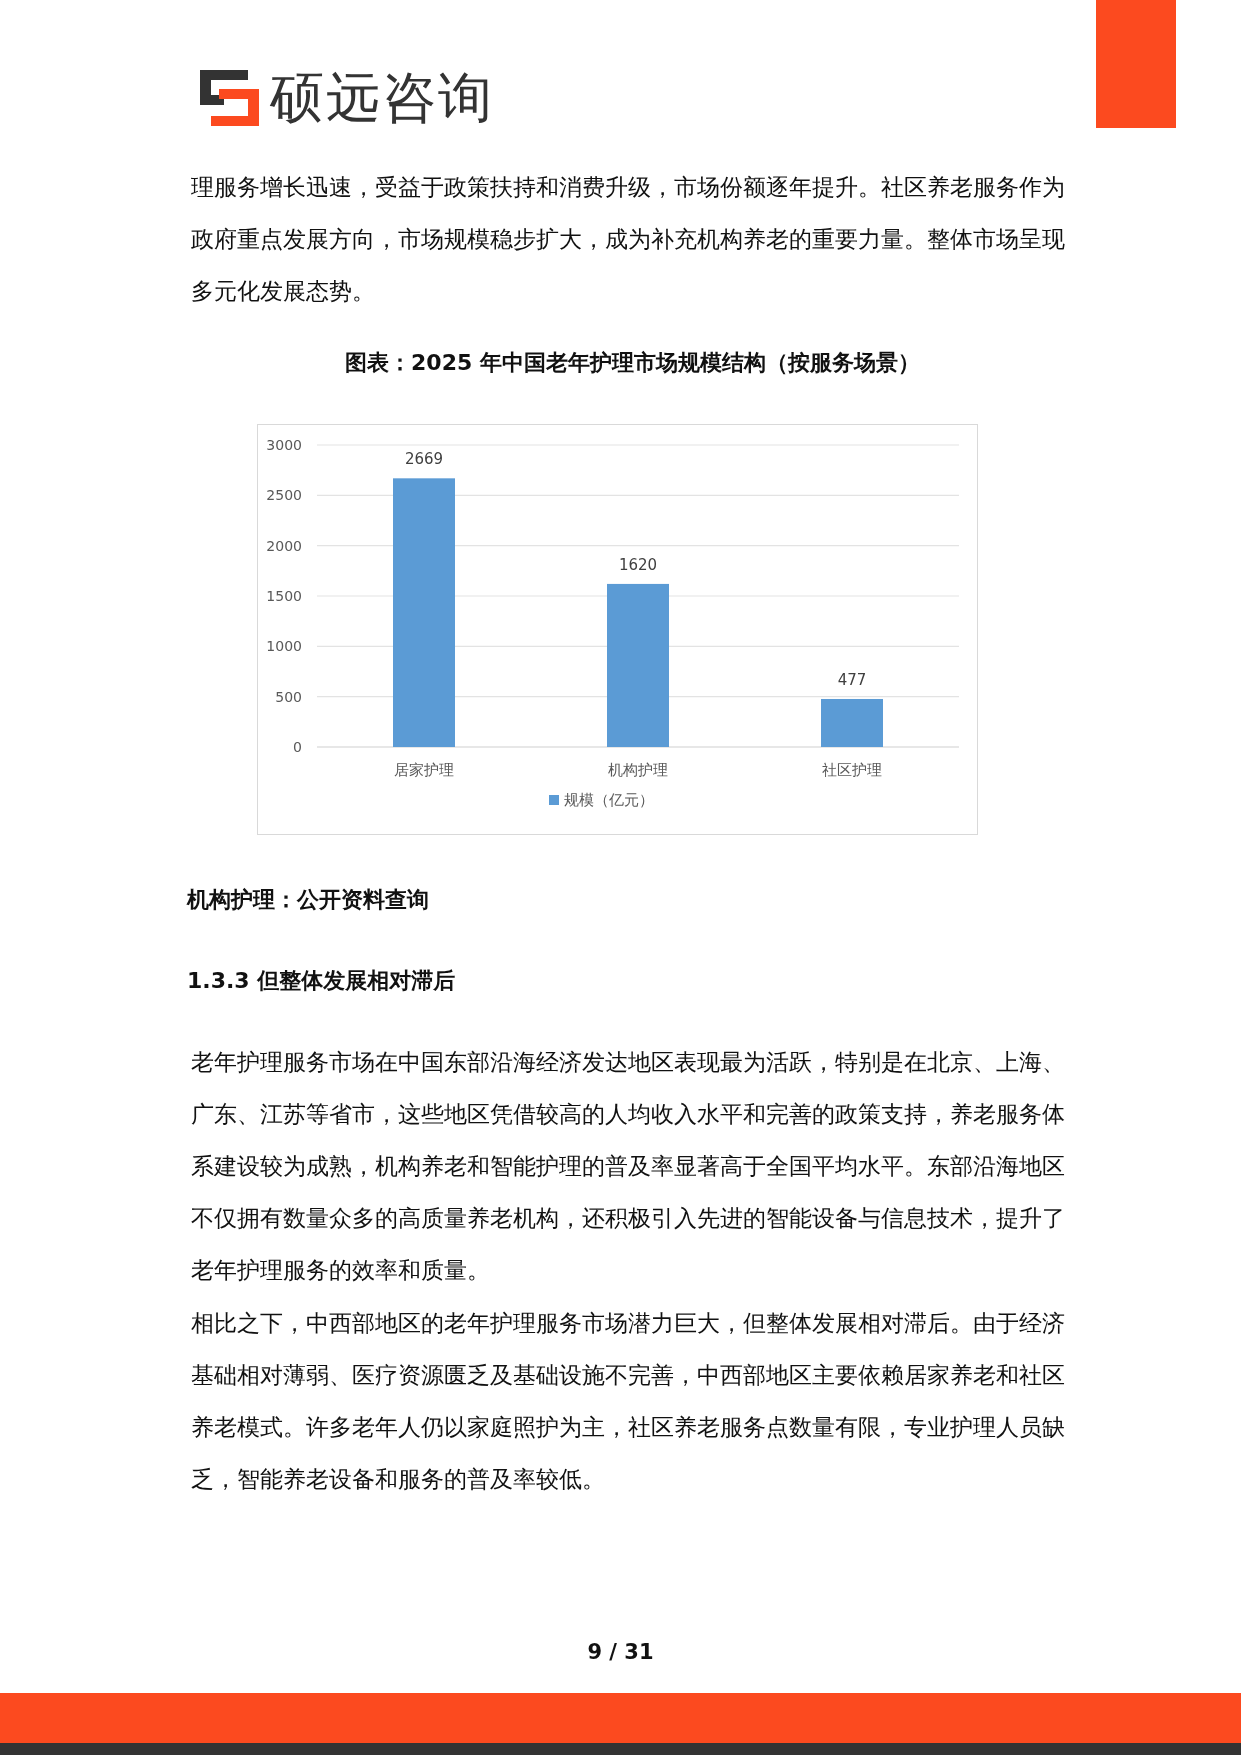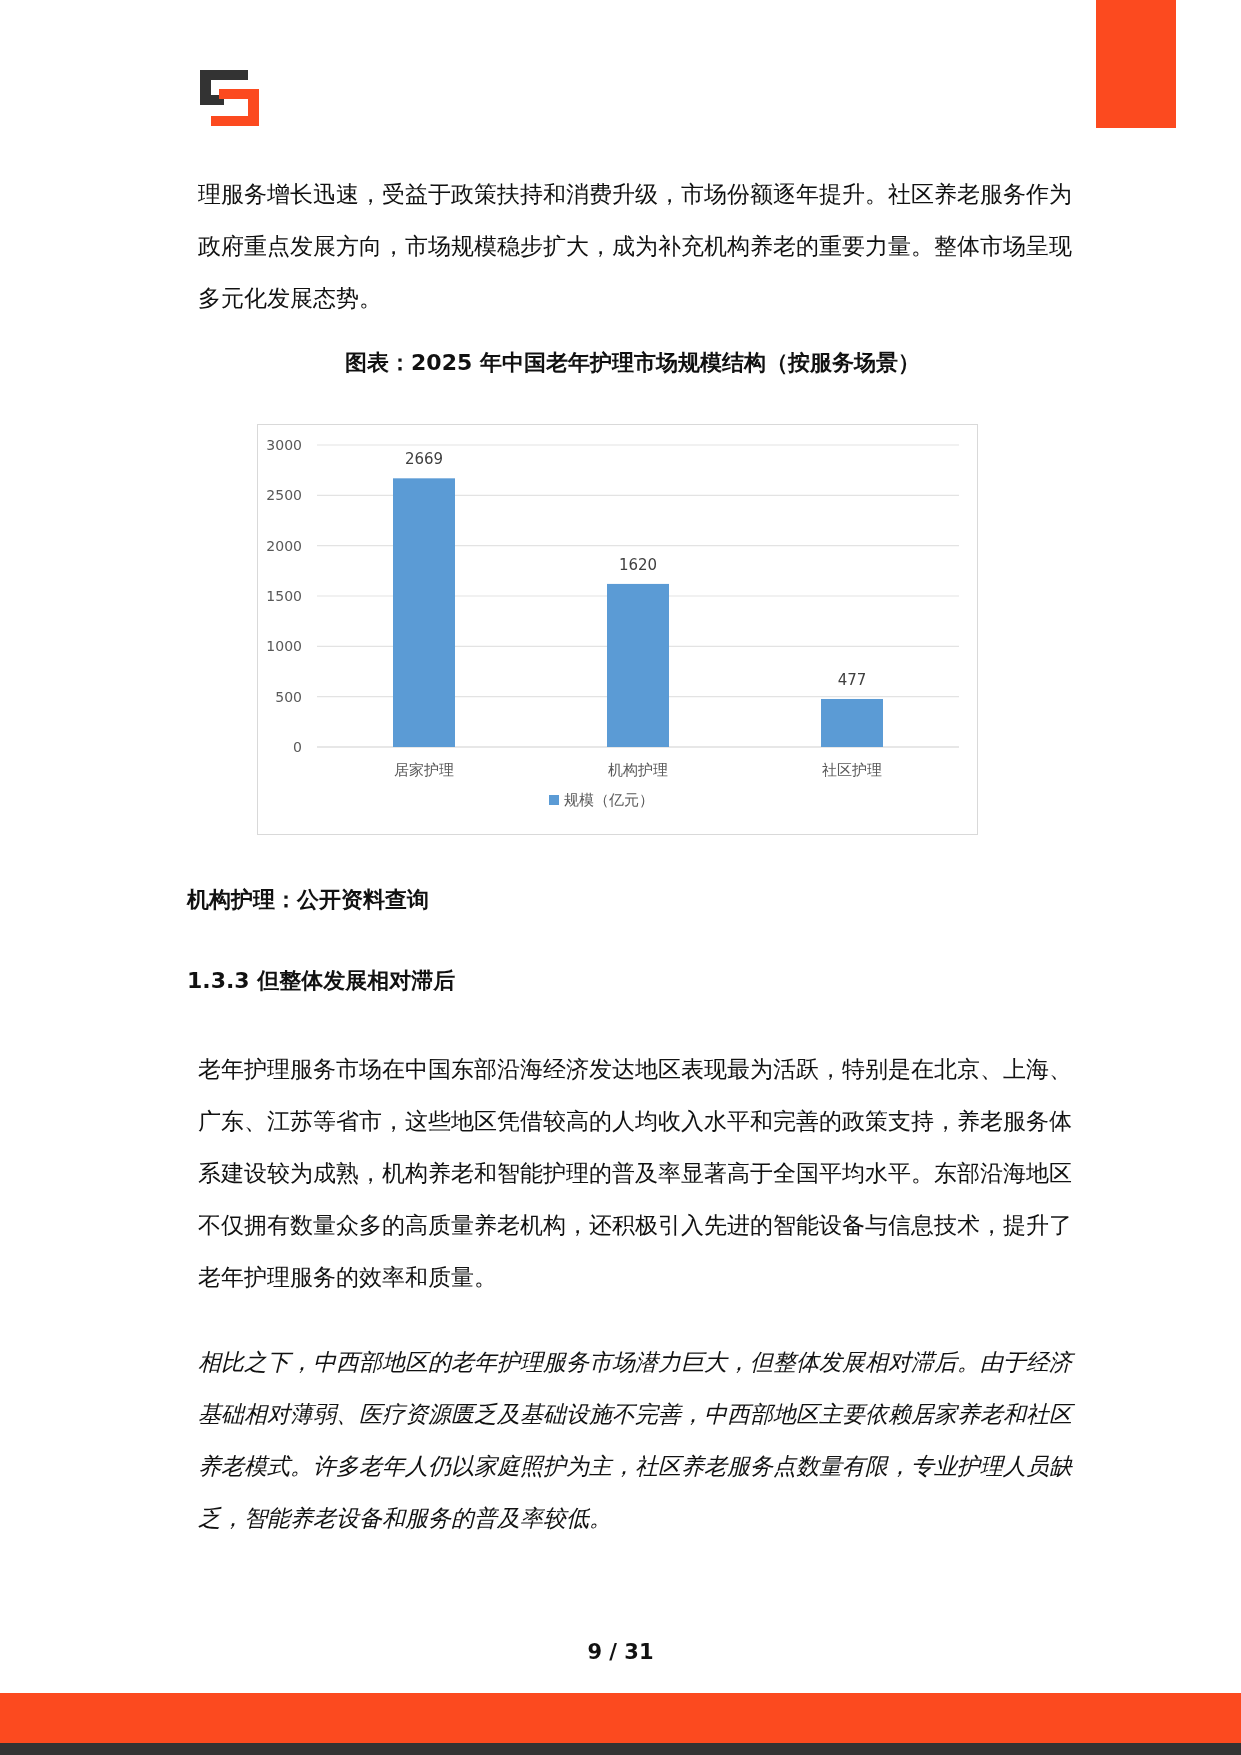--- a/index.html
+++ b/index.html
@@ -5,28 +5,28 @@
     html, body { margin: 0; padding: 0; }
     body {
       width: 1241px; height: 1755px; position: relative; overflow: hidden;
       background: #ffffff; color: #111111;
       font-family: "DejaVu Sans", "Liberation Sans", sans-serif;
     }
     .corner-tab { position: absolute; left: 1096px; top: 0; width: 80px; height: 128px; background: #fc4a1f; }
     .logo { position: absolute; left: 200px; top: 68px; height: 60px; display: flex; align-items: center; }
     .logo-mark { width: 60px; height: 56px; position: relative; }
     .logo-text { margin-left: 10px; font-size: 54px; letter-spacing: 2px; color: #333333; font-weight: normal; line-height: 60px; }
-    .para { position: absolute; left: 187px; width: 880px; font-size: 23px; line-height: 52px; color: #111; margin: 11px; }
+    .para { position: absolute; left: 187px; width: 880px; font-size: 23px; line-height: 52px; color: #111; margin: 4px; }
     .p1 { top: 157px; }
     .chart-title { position: absolute; left: 0; width: 1241px; top: 348px; text-align: center; font-size: 22px; font-weight: bold; padding-left: 12px; }
     .chart-frame { position: absolute; left: 257px; top: 424px; width: 721px; height: 411px; border: 1px solid #d9d9d9; box-sizing: border-box; }
     .source { position: absolute; left: 187px; top: 885px; font-size: 22px; font-weight: bold; }
     .section-h { position: absolute; left: 187px; top: 966px; font-size: 22px; font-weight: bold; }
     .p2 { top: 1032px; }
-    .p3 { top: 1325px; font-style: italic; }
+    .p3 { top: 1293px; }
     .page-num { position: absolute; left: 0; width: 1241px; top: 1640px; text-align: center; font-size: 21px; font-weight: bold; }
     .footer-orange { position: absolute; left: 0; top: 1693px; width: 1241px; height: 50px; background: #fc4a1f; }
     .footer-dark { position: absolute; left: 0; top: 1743px; width: 1241px; height: 12px; background: #333333; }
     svg text { font-family: "DejaVu Sans", "Liberation Sans", sans-serif; }
   </style>
 </head>
 <body>
 
 <div class="corner-tab"></div>
 
@@ -34,20 +34,21 @@
   <div class="logo-mark">
     <svg width="60" height="56" viewBox="0 0 60 56">
       <rect x="0" y="0" width="48" height="10" fill="#333333"></rect>
       <rect x="0" y="0" width="11" height="35" fill="#333333"></rect>
       <rect x="0" y="25" width="24" height="10" fill="#333333"></rect>
       <rect x="19" y="19" width="40" height="10" fill="#fc4a1f"></rect>
       <rect x="48" y="19" width="11" height="37" fill="#fc4a1f"></rect>
       <rect x="11" y="46" width="48" height="10" fill="#fc4a1f"></rect>
     </svg>
   </div>
+  <span class="logo-text">硕远咨询</span>
 </div>
 
 <p class="para p1">理服务增长迅速，受益于政策扶持和消费升级，市场份额逐年提升。社区养老服务作为政府重点发展方向，市场规模稳步扩大，成为补充机构养老的重要力量。整体市场呈现多元化发展态势。</p>
 
 <div class="chart-title">图表：2025 年中国老年护理市场规模结构（按服务场景）</div>
 
 <div class="chart-frame">
   <svg id="chart-svg" width="719" height="409" viewBox="0 0 719 409">
       <line x1="59" x2="701" y1="322" y2="322" stroke="#d0d0d0" stroke-width="1.2"></line>
       <text x="44" y="327" text-anchor="end" font-size="14" fill="#595959">0</text>

